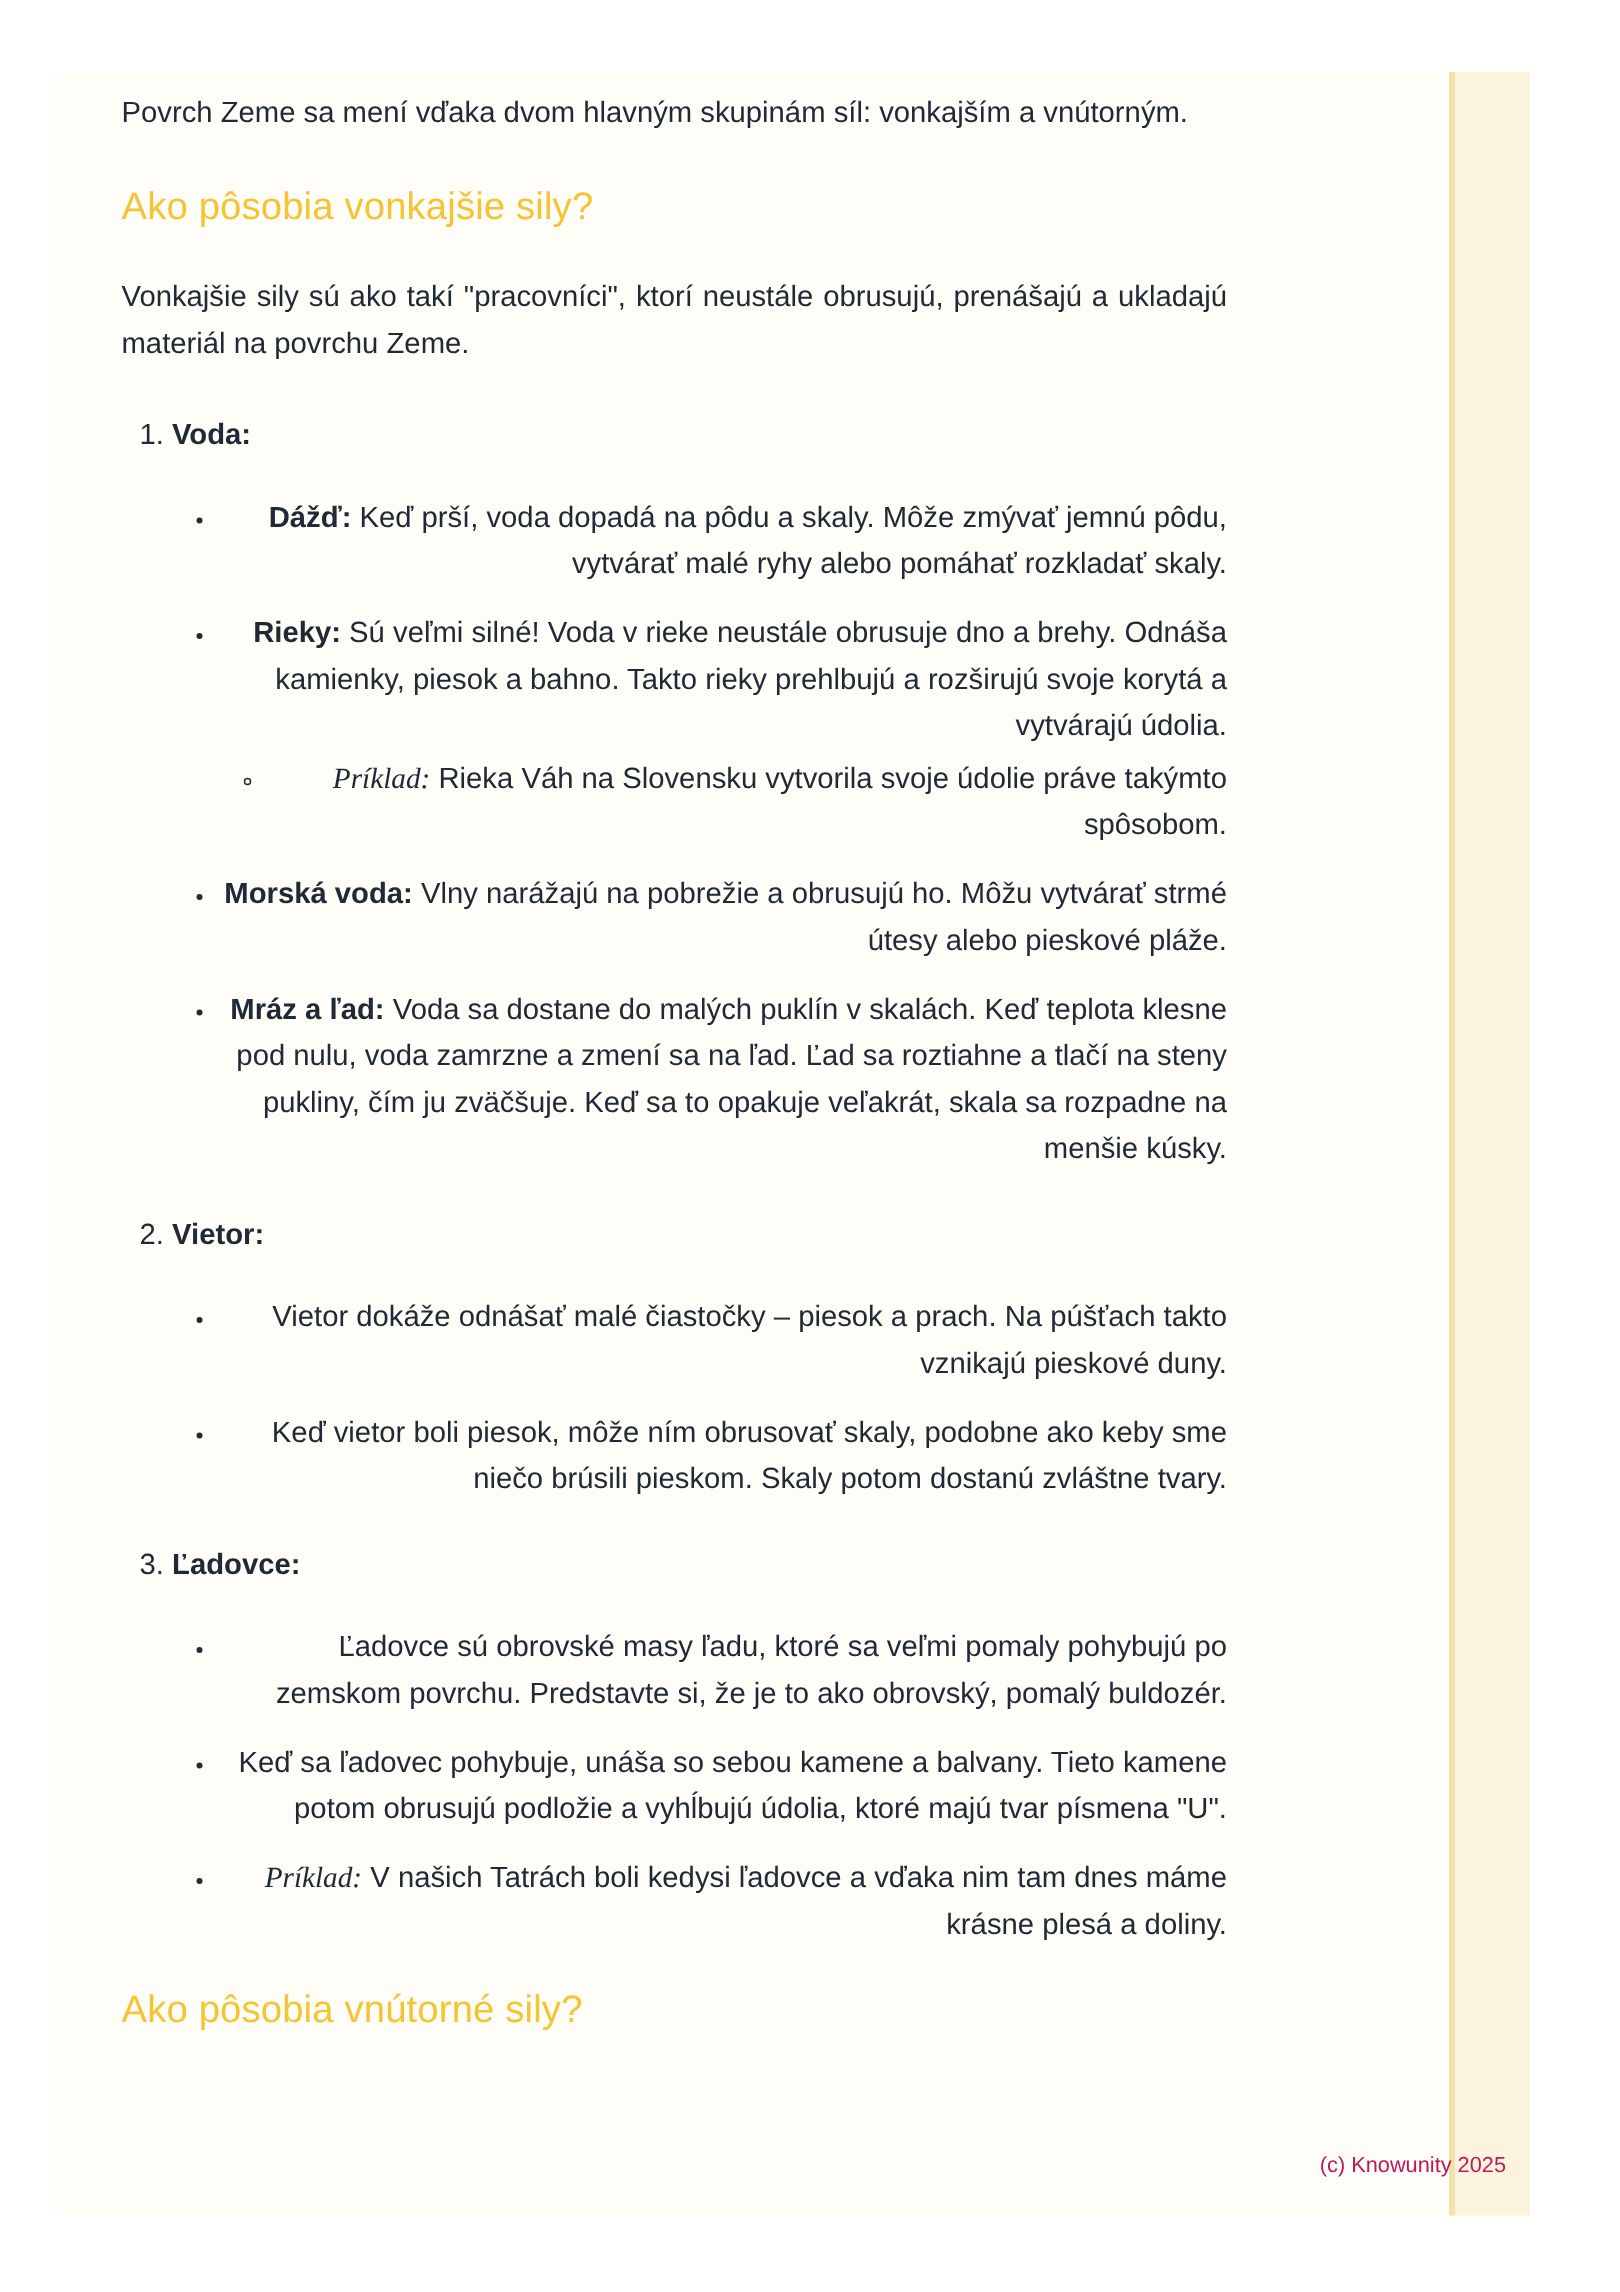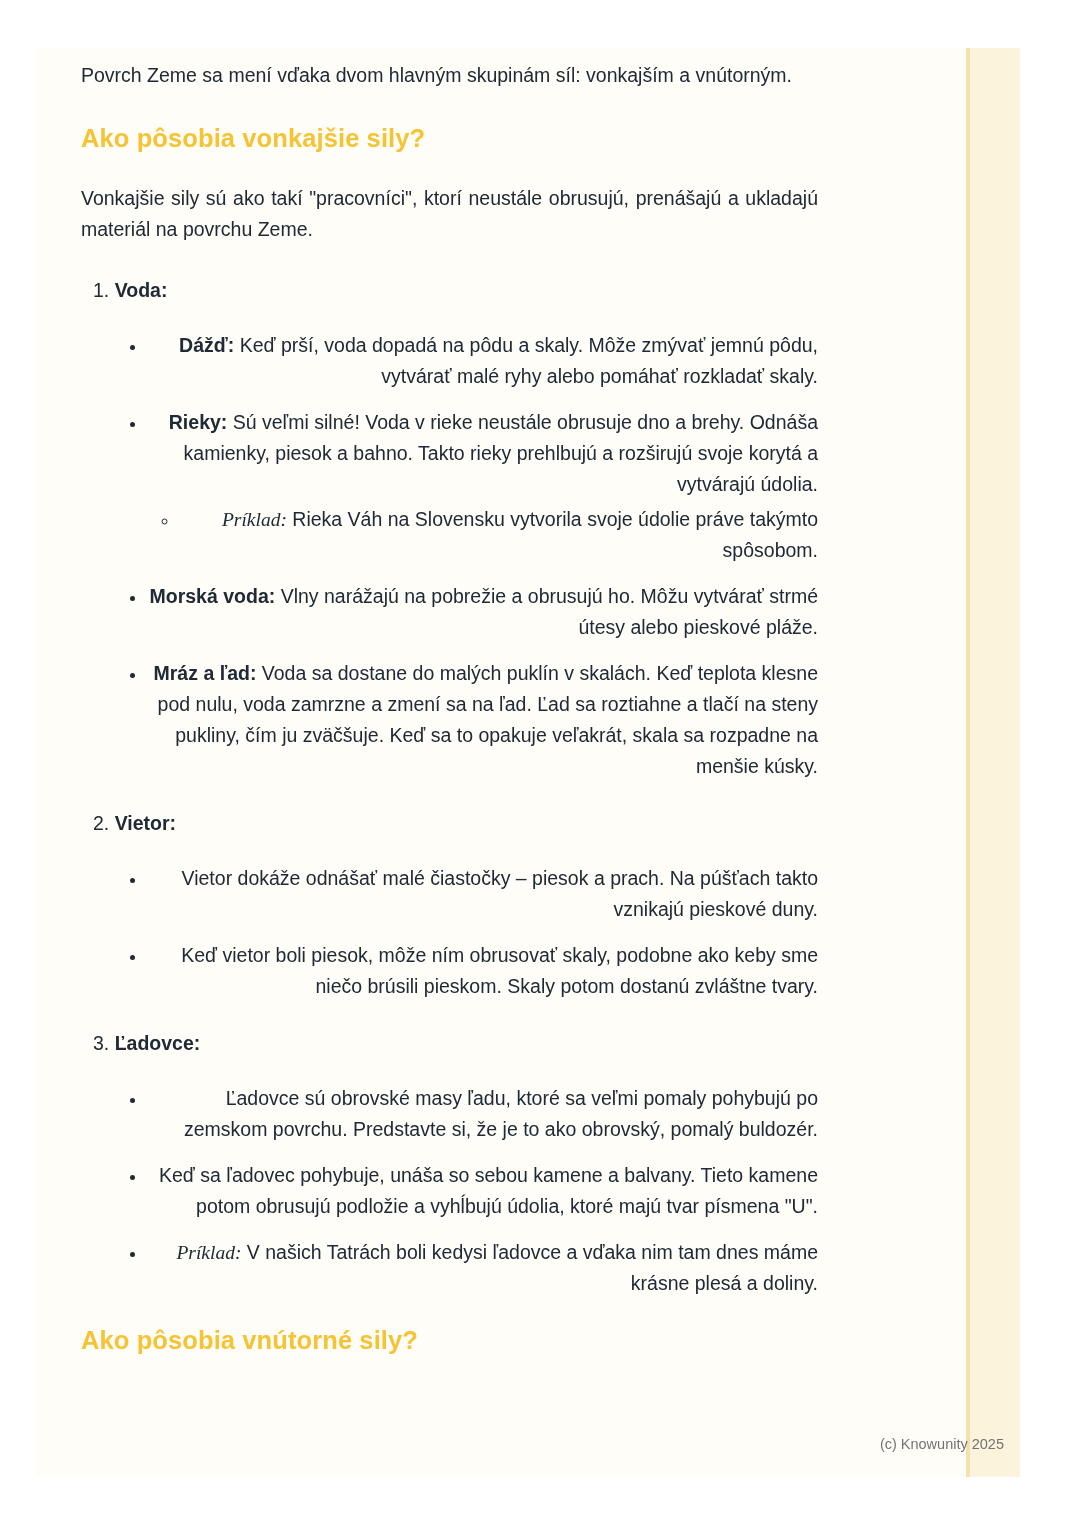--- a/index.html
+++ b/index.html
@@ -23,21 +23,21 @@
     box-sizing:border-box;
   }
   .content{
     position:absolute;left:45px;top:12px;width:737px;
     color:#202A36;
     font-size:19.5px;line-height:31px;
   }
   p.para{margin:0 0 30px;text-align:justify;}
   h2.accent{
     color:#F5C333;
-    font-size:25.5px;line-height:34px;font-weight:700;
+    font-size:25.5px;line-height:34px;font-weight:400;
     margin:24px 0 28px;
     letter-spacing:0.1px;
   }
   .oli{margin:26px 0 24px;padding-left:12px;}
   .oli .onum{display:inline-block;min-width:16px;}
   .oli b{font-weight:700;}
   ul.bullets{
     list-style:disc outside;
     margin:0;padding:0 0 0 65px;
   }
@@ -46,21 +46,21 @@
   ul.sub{
     list-style:circle outside;
     margin:4px 0 0;padding:0 0 0 32px;
   }
   ul.sub > li{margin:0;}
   b.lead{font-weight:700;}
   i.lead{font-style:italic;font-family:Liberation Serif, serif;}
   .watermark{
     position:absolute;right:16px;bottom:24px;
     font-size:14.5px;line-height:18px;
-    color:#737373;
+    color:#be185d;
     z-index:2;
   }
 </style>
 </head>
 <body>
 
 <div class="sheet">
   <div class="stripe"></div>
 
   <div class="content">

